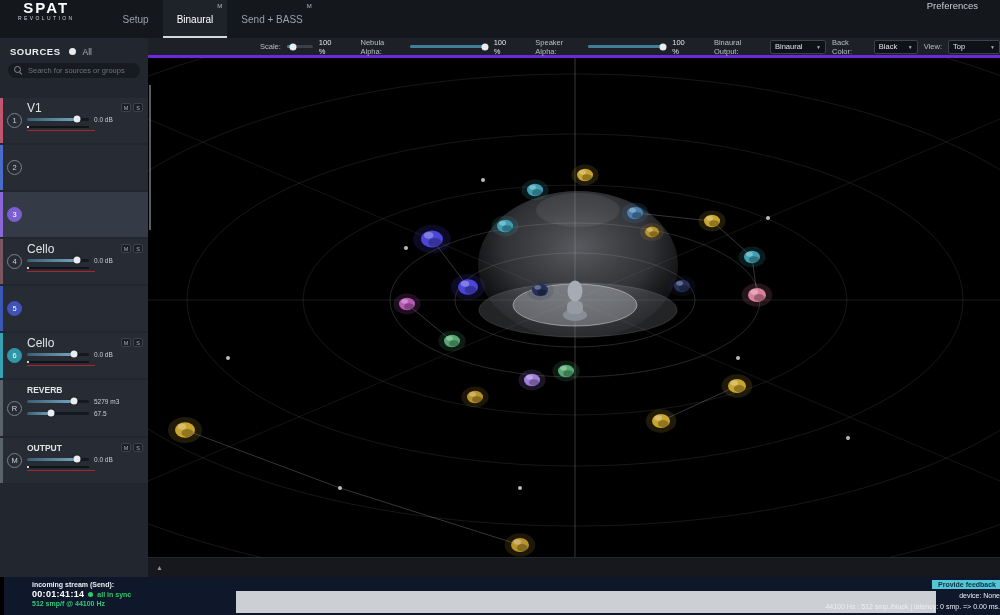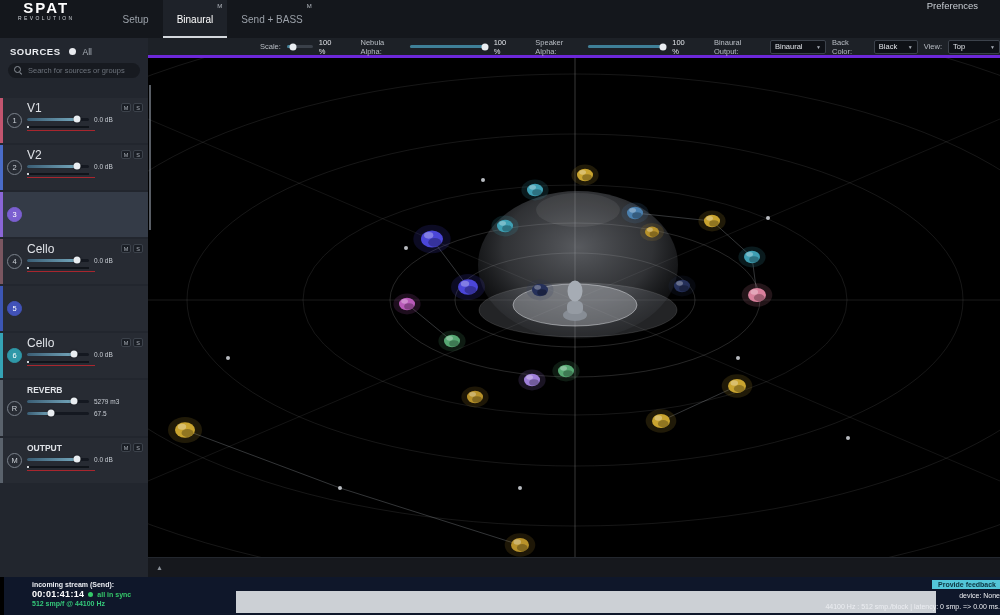--- a/index.html
+++ b/index.html
@@ -137,41 +137,20 @@
       <div class="smeter">
           <span class="m-track"></span>
             <span class="m-tick"></span>
             <span class="m-red"></span>
         </div>
     </div>
       </div>
       <div class="src-item">
     <span class="stripe" style="background:#4a6cc8"></span>
     <span class="nbadge" style="">2</span>
-    <div class="sbody">
-      <div class="srow1">
-        <span class="sname">V2</span>
-        <span class="msbox">
-            <span class="mbtn">M</span>
-            <span class="mbtn">S</span>
-          </span>
-      </div>
-      <div class="srow2">
-       <span class="slider">
-         <span class="sl-fill" style="width:80%"></span>
-         <span class="sl-thumb" style="left:80%"></span>
-       </span>
-       <span class="sval">0.0 dB</span>
-     </div>
-      <div class="smeter">
-          <span class="m-track"></span>
-            <span class="m-tick"></span>
-            <span class="m-red"></span>
-        </div>
-    </div>
       </div>
       <div class="src-item sel">
     <span class="stripe" style="background:#8a66d6"></span>
     <span class="nbadge" style="background:#7b5fd0;border-color:#7b5fd0;color:#fff">3</span>
       </div>
       <div class="src-item">
     <span class="stripe" style="background:#7a5660"></span>
     <span class="nbadge" style="">4</span>
     <div class="sbody">
       <div class="srow1">

